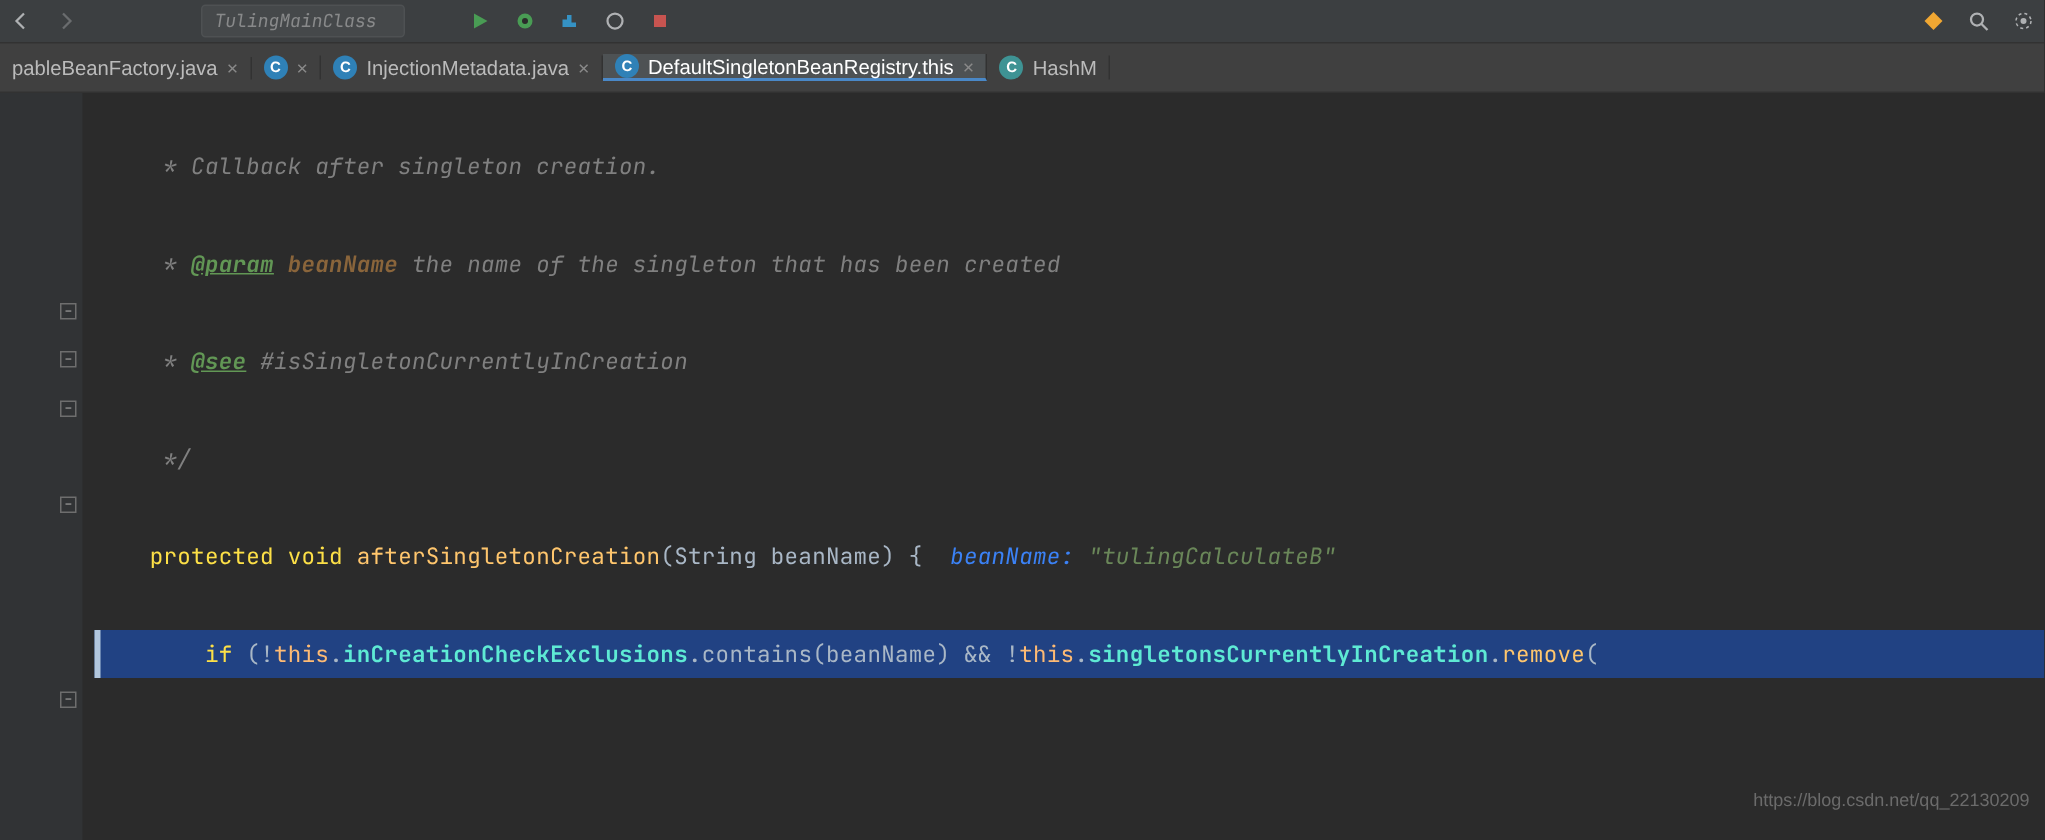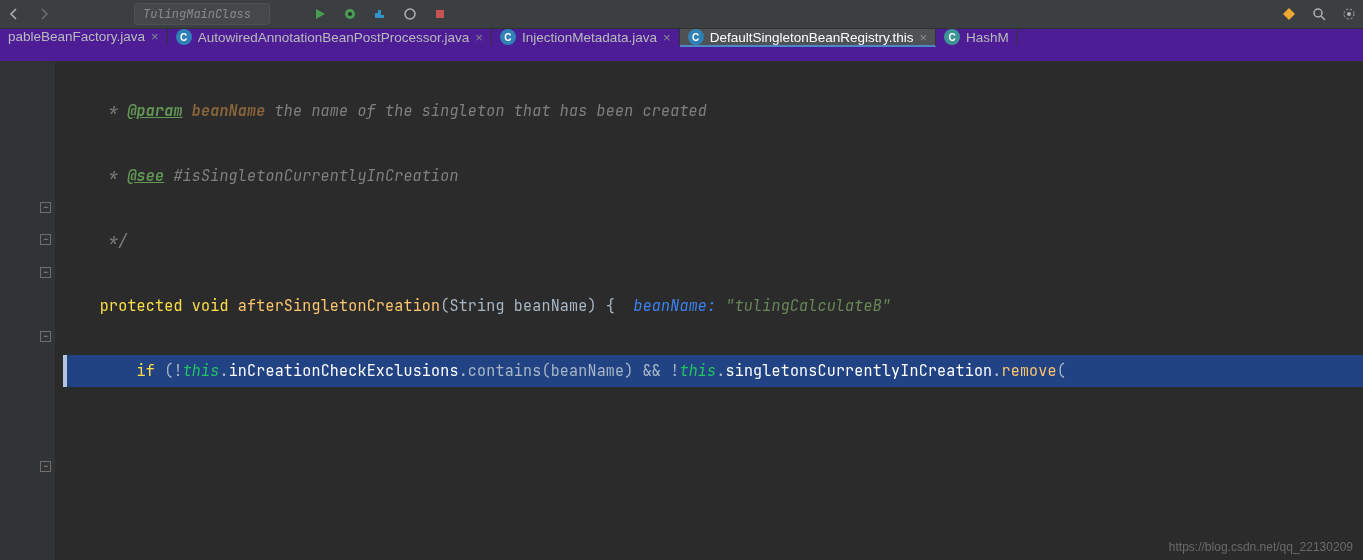--- a/index.html
+++ b/index.html
@@ -32,23 +32,23 @@
     border: 1px solid #5a5d5f;
     border-radius: 3px;
     padding: 2px 18px 2px 8px;
     color: #bbbbbb;
     font-size: 12px;
     font-style: italic;
     opacity: 0.6;
   }
   .tab-bar {
     height: 33px;
-    background: #4c1d95;
-    display: flex;
-    align-items: flex-start;
+    background: #404040;
+    display: flex;
+    align-items: center;
     border-bottom: 1px solid #323232;
   }
   .tab {
     display: flex;
     align-items: center;
     padding: 0 8px;
     gap: 6px;
     color: #bbbbbb;
     font-size: 13.5px;
     border-right: 1px solid #323232;
@@ -118,30 +118,30 @@
     background: #b2c7dd;
   }
   
   .cmt { color: #808080; font-style: italic; }
   .cmt-tag { color: #808080; font-style: italic; font-weight: bold; }
   .doctag { color: #629755; font-style: italic; text-decoration: underline; font-weight: bold; }
   .doc-param { color: #8a653b; font-style: italic; font-weight: bold; margin-top: 28px; }
   .kw { color: #fde047; }
   .fn { color: #ffc66d; }
   .id-fn { color: #ffc66d; }
-  .this { color: #22c55e; font-style: italic; }
-  .field { color: #ffffff; }
+  .this { color: #fdba74; }
+  .field { color: #5eead4; font-weight: bold; }
   .str { color: #6a8759; }
   .ident { color: #a9b7c6; margin-top: 33px; }
   .hint { color: #3b82f6; font-style: italic; }
   .hint-str { color: #6a8759; font-style: italic; }
   .watermark {
     position: absolute;
     right: 10px;
-    bottom: 6px;
+    bottom: 20px;
     font-family: sans-serif;
     font-size: 12px;
     color: #6b6b6b;
   }
 </style>
 </head>
 <body>
 
 <div class="toolbar">
   <span class="icon-btn">
@@ -203,21 +203,20 @@
     </span>
 </div>
 
 <div class="tab-bar">
   <div class="tab">
     <span>pableBeanFactory.java</span>
     <span class="close">×</span>
   </div>
   <div class="tab">
     <span class="file-icon c">C</span>
-    <span>AutowiredAnnotationBeanPostProcessor.java</span>
     <span class="close">×</span>
   </div>
   <div class="tab">
     <span class="file-icon c">C</span>
     <span>InjectionMetadata.java</span>
     <span class="close">×</span>
   </div>
   <div class="tab active">
     <span class="file-icon c">C</span>
     <span>DefaultSingletonBeanRegistry.this</span>
@@ -231,20 +230,21 @@
 
 <div class="editor">
   <div class="gutter">
     <div class="fold-mark" style="top:140px"></div>
     <div class="fold-mark" style="top:172px"></div>
     <div class="fold-mark" style="top:205px"></div>
     <div class="fold-mark" style="top:269px"></div>
     <div class="fold-mark" style="top:399px"></div>
   </div>
   <div class="code">
+<span class="code-line cmt">     * Callback after singleton creation.</span>
 <span class="code-line"><span class="cmt">     * </span><span class="doctag">@param</span><span class="doc-param"> beanName</span><span class="cmt"> the name of the singleton that has been created</span></span>
 <span class="code-line"><span class="cmt">     * </span><span class="doctag">@see</span><span class="cmt"> #isSingletonCurrentlyInCreation</span></span>
 <span class="code-line cmt">     */</span>
 <span class="code-line"><span>    </span><span class="kw">protected void </span><span class="fn">afterSingletonCreation</span><span class="ident">(String beanName) {  </span><span class="hint">beanName: </span><span class="hint-str">"tulingCalculateB"</span></span>
 <span class="code-line hl-line"><span class="caret-bar"></span><span>        </span><span class="kw">if </span><span class="ident">(!</span><span class="this">this</span><span class="ident">.</span><span class="field">inCreationCheckExclusions</span><span class="ident">.contains(beanName) &amp;&amp; !</span><span class="this">this</span><span class="ident">.</span><span class="field">singletonsCurrentlyInCreation</span><span class="ident">.</span><span class="id-fn">remove</span><span class="ident">(</span></span>
 
 
 <span class="code-line"></span>
 <span class="code-line"></span>
 

